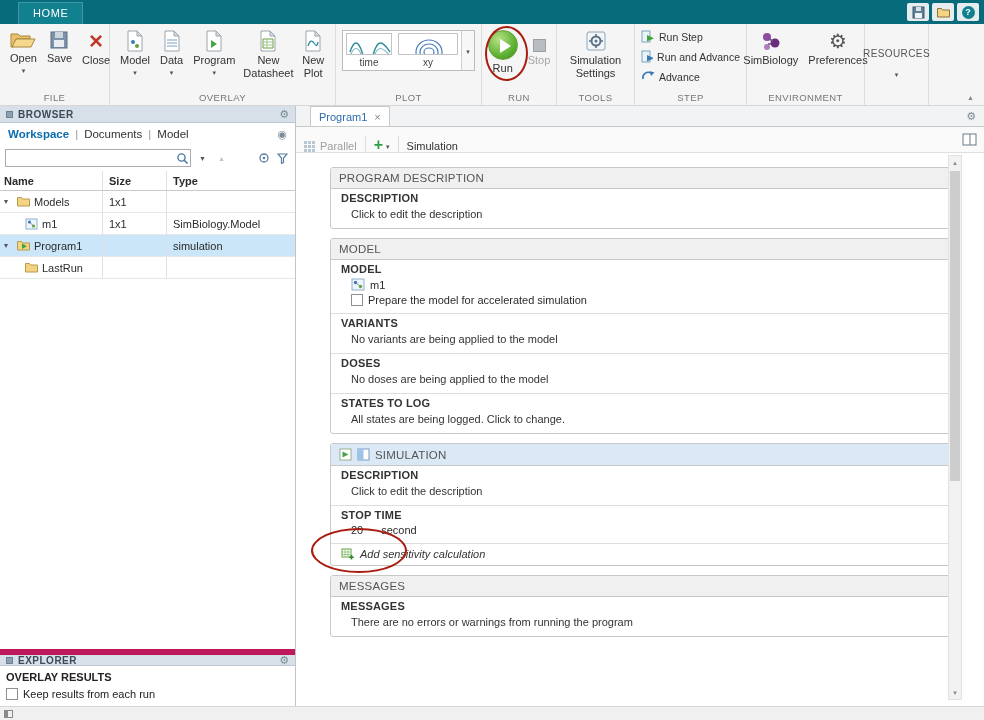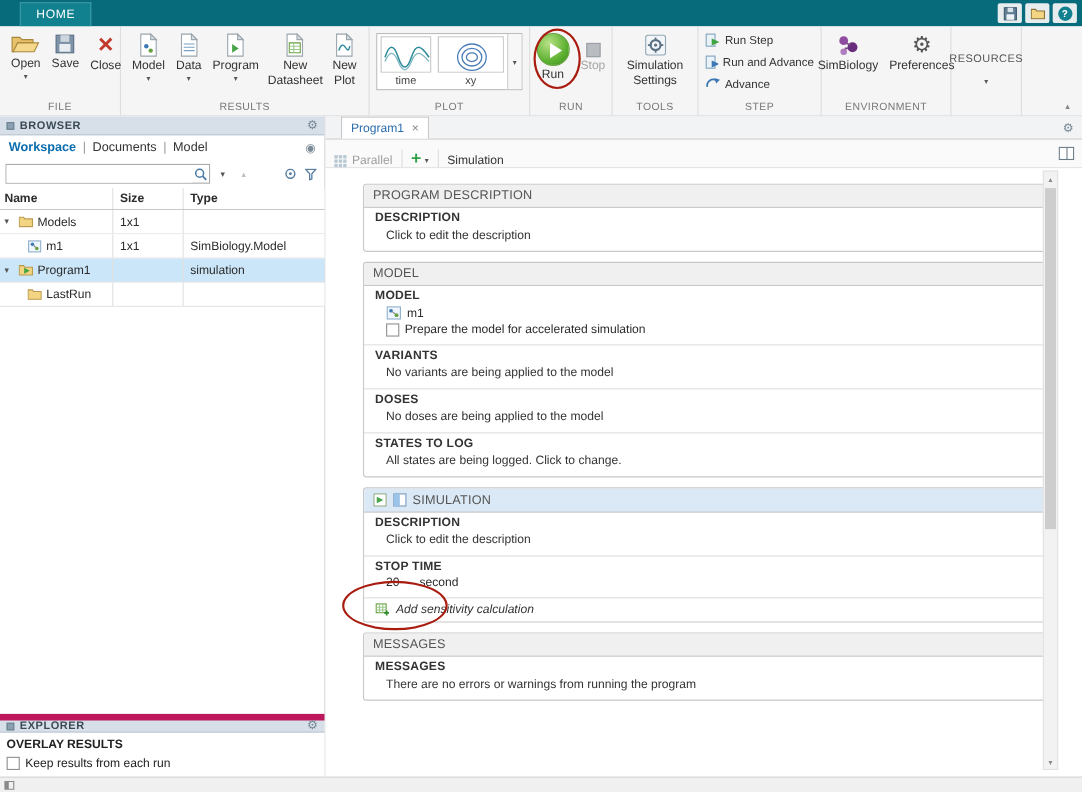--- a/index.html
+++ b/index.html
@@ -15,21 +15,21 @@
 
   
   .ribbon { position:absolute; top:24px; left:0; width:984px; height:82px; background:#f5f5f5; border-bottom:1px solid #d6d6d6; display:flex; }
   .rgroup { position:relative; height:100%; border-right:1px solid #dddddd; padding:4px 6px 15px; }
   .rgroup-label { position:absolute; bottom:2px; left:0; right:0; text-align:center; font-size:9.5px; color:#777; letter-spacing:.4px; white-space:nowrap; }
   .rrow { display:flex; align-items:flex-start; gap:2px; height:100%; }
   .rbtn { display:flex; flex-direction:column; align-items:center; padding:2px 4px; color:#333; font-size:11px; }
   .rbtn .lbl { margin-top:2px; text-align:center; line-height:1.15; }
   .caret { color:#555; font-size:7px; line-height:7px; margin-top:2px; }
   .big-x { font-size:24px; line-height:22px; color:#c0392b; font-weight:bold; }
-  .gallery { display:flex; border:1px solid #bdbdbd; background:#fff; height:52px; margin-top:2px; }
+  .gallery { display:flex; border:1px solid #bdbdbd; background:#fff; height:41px; margin-top:2px; }
   .gal-item { display:flex; flex-direction:column; align-items:center; padding:2px 3px; }
   .thumb { border:1px solid #c4c4c4; background:#fff; }
   .gal-label { font-size:10px; color:#444; margin-top:2px; }
   .gal-strip { width:14px; border-left:1px solid #d0d0d0; display:flex; align-items:center; justify-content:center; background:#f7f7f7; }
   .run-icon { width:30px; height:30px; border-radius:50%; background:radial-gradient(circle at 35% 30%, #b8e287, #5cb030 62%, #3c8c1e); border:1px solid #67a33c; position:relative; }
   .run-icon::after { content:""; position:absolute; left:11px; top:8px; border-left:11px solid #fff; border-top:7px solid transparent; border-bottom:7px solid transparent; }
   .stop-icon { width:13px; height:13px; background:#b9bdc1; border:1px solid #9aa0a5; margin-top:9px; }
   .disabled-lbl { color:#a6a6a6; }
   .step-col { display:flex; flex-direction:column; justify-content:flex-start; gap:7px; padding-top:6px; }
   .step-row { display:flex; align-items:center; gap:4px; font-size:10.5px; white-space:nowrap; color:#333; }
@@ -206,21 +206,21 @@
       </div>
       <div class="rbtn" style="width:38px">
         <svg width="18" height="22">
             <path d="M2 1 h9 l5 5 v15 H2 z" fill="#fff" stroke="#9aa5ad"></path>
             <path d="M11 1 l5 5 h-5 z" fill="#d8dee3" stroke="#9aa5ad"></path>
             <path d="M4 16 C6 10 8 10 10 13 S13 17 14 12" fill="none" stroke="#2e8b9a" stroke-width="1.3"></path>
           </svg>
         <span class="lbl">New Plot</span>
       </div>
     </div>
-    <div class="rgroup-label">RESULTS</div>
+    <div class="rgroup-label">OVERLAY</div>
   </div>
 
   <div class="rgroup" style="width:146px">
     <div class="gallery">
       <div class="gal-item">
         <svg class="thumb" width="46" height="36">
             <rect x="0" y="0" width="46" height="36" fill="#fff"></rect>
             <path d="M3 18 C7 6 11 6 15 18 S23 30 27 18 35 6 43 18" fill="none" stroke="#2e8b9a" stroke-width="1.4"></path>
             <path d="M3 22 C7 12 11 12 15 22 S23 32 27 22 35 12 43 22" fill="none" stroke="#7fb8c2" stroke-width="1.2"></path>
           </svg>

